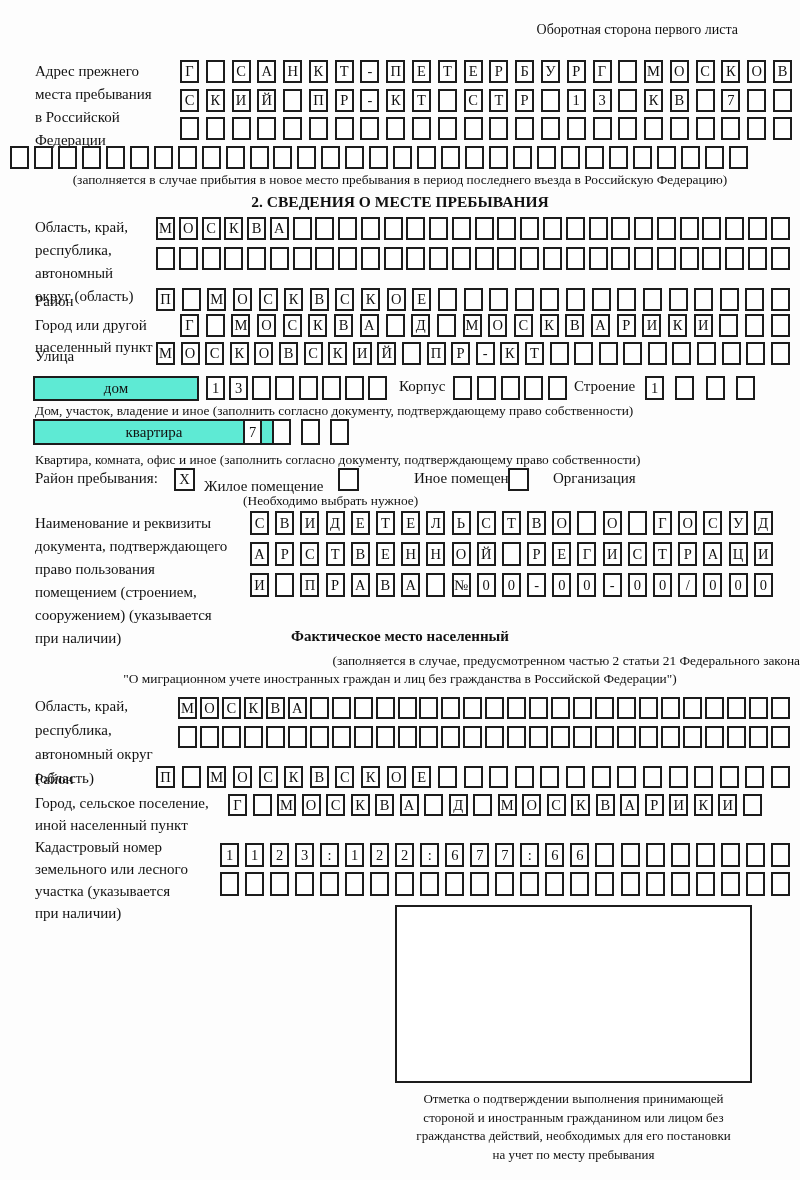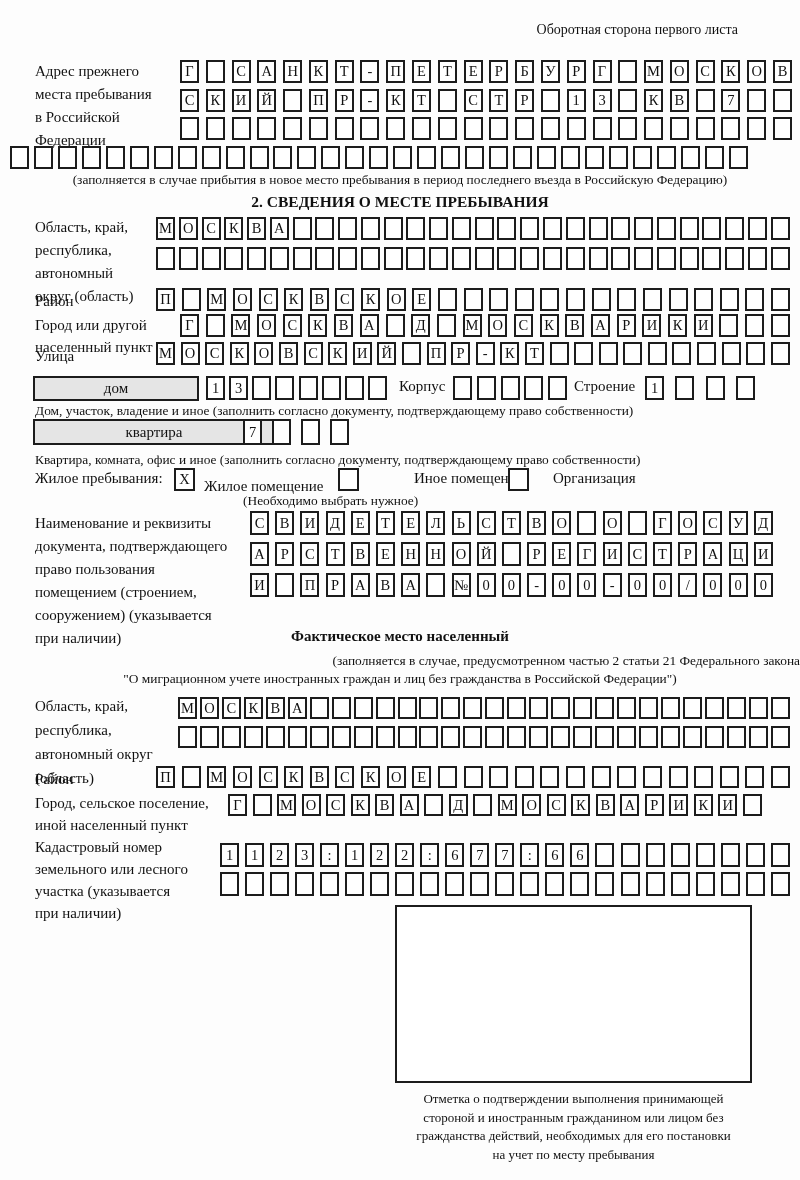--- a/index.html
+++ b/index.html
@@ -9,21 +9,21 @@
   .lbl{font-size:15px;line-height:23px;white-space:pre-line;}
   .lbl22{font-size:15px;line-height:22px;white-space:pre-line;}
   .cap{font-size:13.4px;}
   .center{width:800px;text-align:center;}
   .bold{font-weight:bold;}
   .cellrow{display:flex;justify-content:space-between;align-items:stretch;}
   .cell{width:19px;border:2px solid #1c1c1c;box-sizing:border-box;
         display:flex;align-items:center;justify-content:center;
         font-size:14.5px;background:#fff;}
   .h23{height:23px;} .h24{height:24px;} .h22{height:22px;} .h26{height:26px;}
-  .labelbox{border:2px solid #1c1c1c;box-sizing:border-box;background:#e5e5e5;
+  .labelbox{border:2px solid #1c1c1c;box-sizing:border-box;background:#5eead4;
         display:flex;align-items:center;justify-content:center;font-size:15px;}
   .chk{width:21px;height:23px;border:2px solid #1c1c1c;box-sizing:border-box;
         display:flex;align-items:center;justify-content:center;font-size:14.5px;background:#fff;}
   .stamp{border:2px solid #1c1c1c;box-sizing:border-box;background:#fff;}
   .stampcap{font-size:13px;line-height:18.5px;white-space:pre-line;text-align:center;}
 </style>
 </head>
 <body>
 
 <div class="form">
@@ -332,21 +332,21 @@
 
   <div class="abs labelbox" style="left:33px;top:419px;width:242px;height:26px;">квартира</div>
   <div class="abs cellrow h26" style="left:243px;top:419px;width:106px;">
       <span class="cell">7</span>
       <span class="cell"></span>
       <span class="cell"></span>
       <span class="cell"></span>
     </div>
   <div class="abs cap" style="left:35px;top:452px;">Квартира, комната, офис и иное (заполнить согласно документу, подтверждающему право собственности)</div>
 
-  <div class="abs" style="left:35px;top:470px;font-size:15px;">Жилое пребывания:</div>
+  <div class="abs" style="left:35px;top:470px;font-size:15px;">Район пребывания:</div>
   <div class="abs chk" style="left:174px;top:468px;">X</div>
   <div class="abs" style="left:204px;top:470px;font-size:15px;margin-top:8px;">Жилое помещение</div>
   <div class="abs chk" style="left:338px;top:468px;"></div>
   <div class="abs" style="left:372px;top:470px;font-size:15px;margin-left:42px;">Иное помещение</div>
   <div class="abs chk" style="left:508px;top:468px;"></div>
   <div class="abs" style="left:553px;top:470px;font-size:15px;">Организация</div>
   <div class="abs cap" style="left:243px;top:493px;">(Необходимо выбрать нужное)</div>
 
   <div class="abs lbl" style="left:35px;top:512px;width:210px;">Наименование и реквизиты
 документа, подтверждающего

